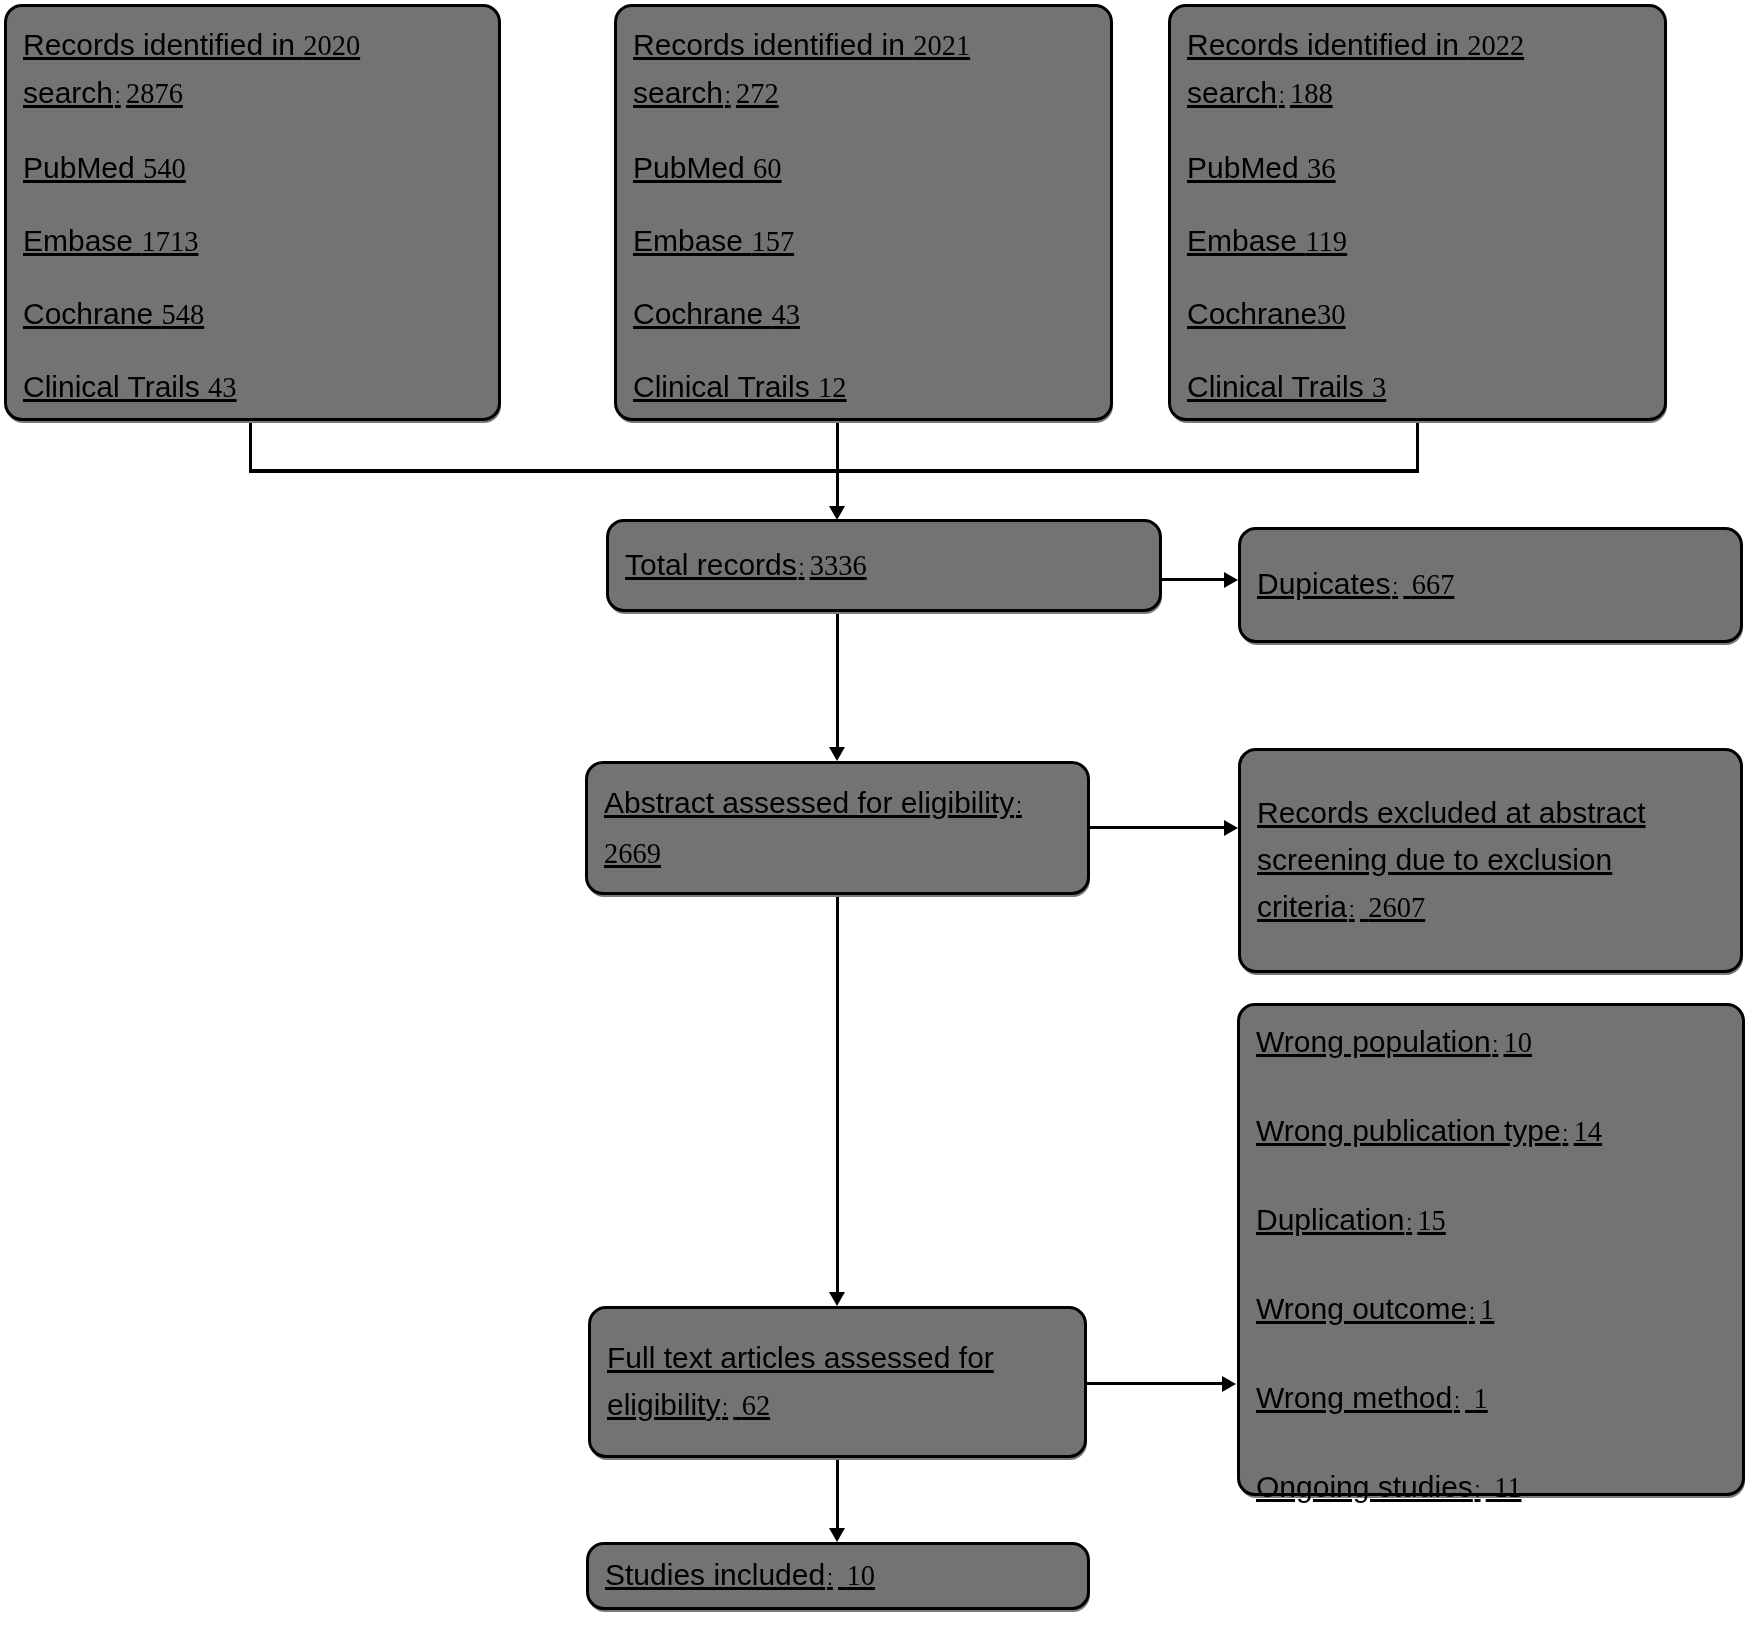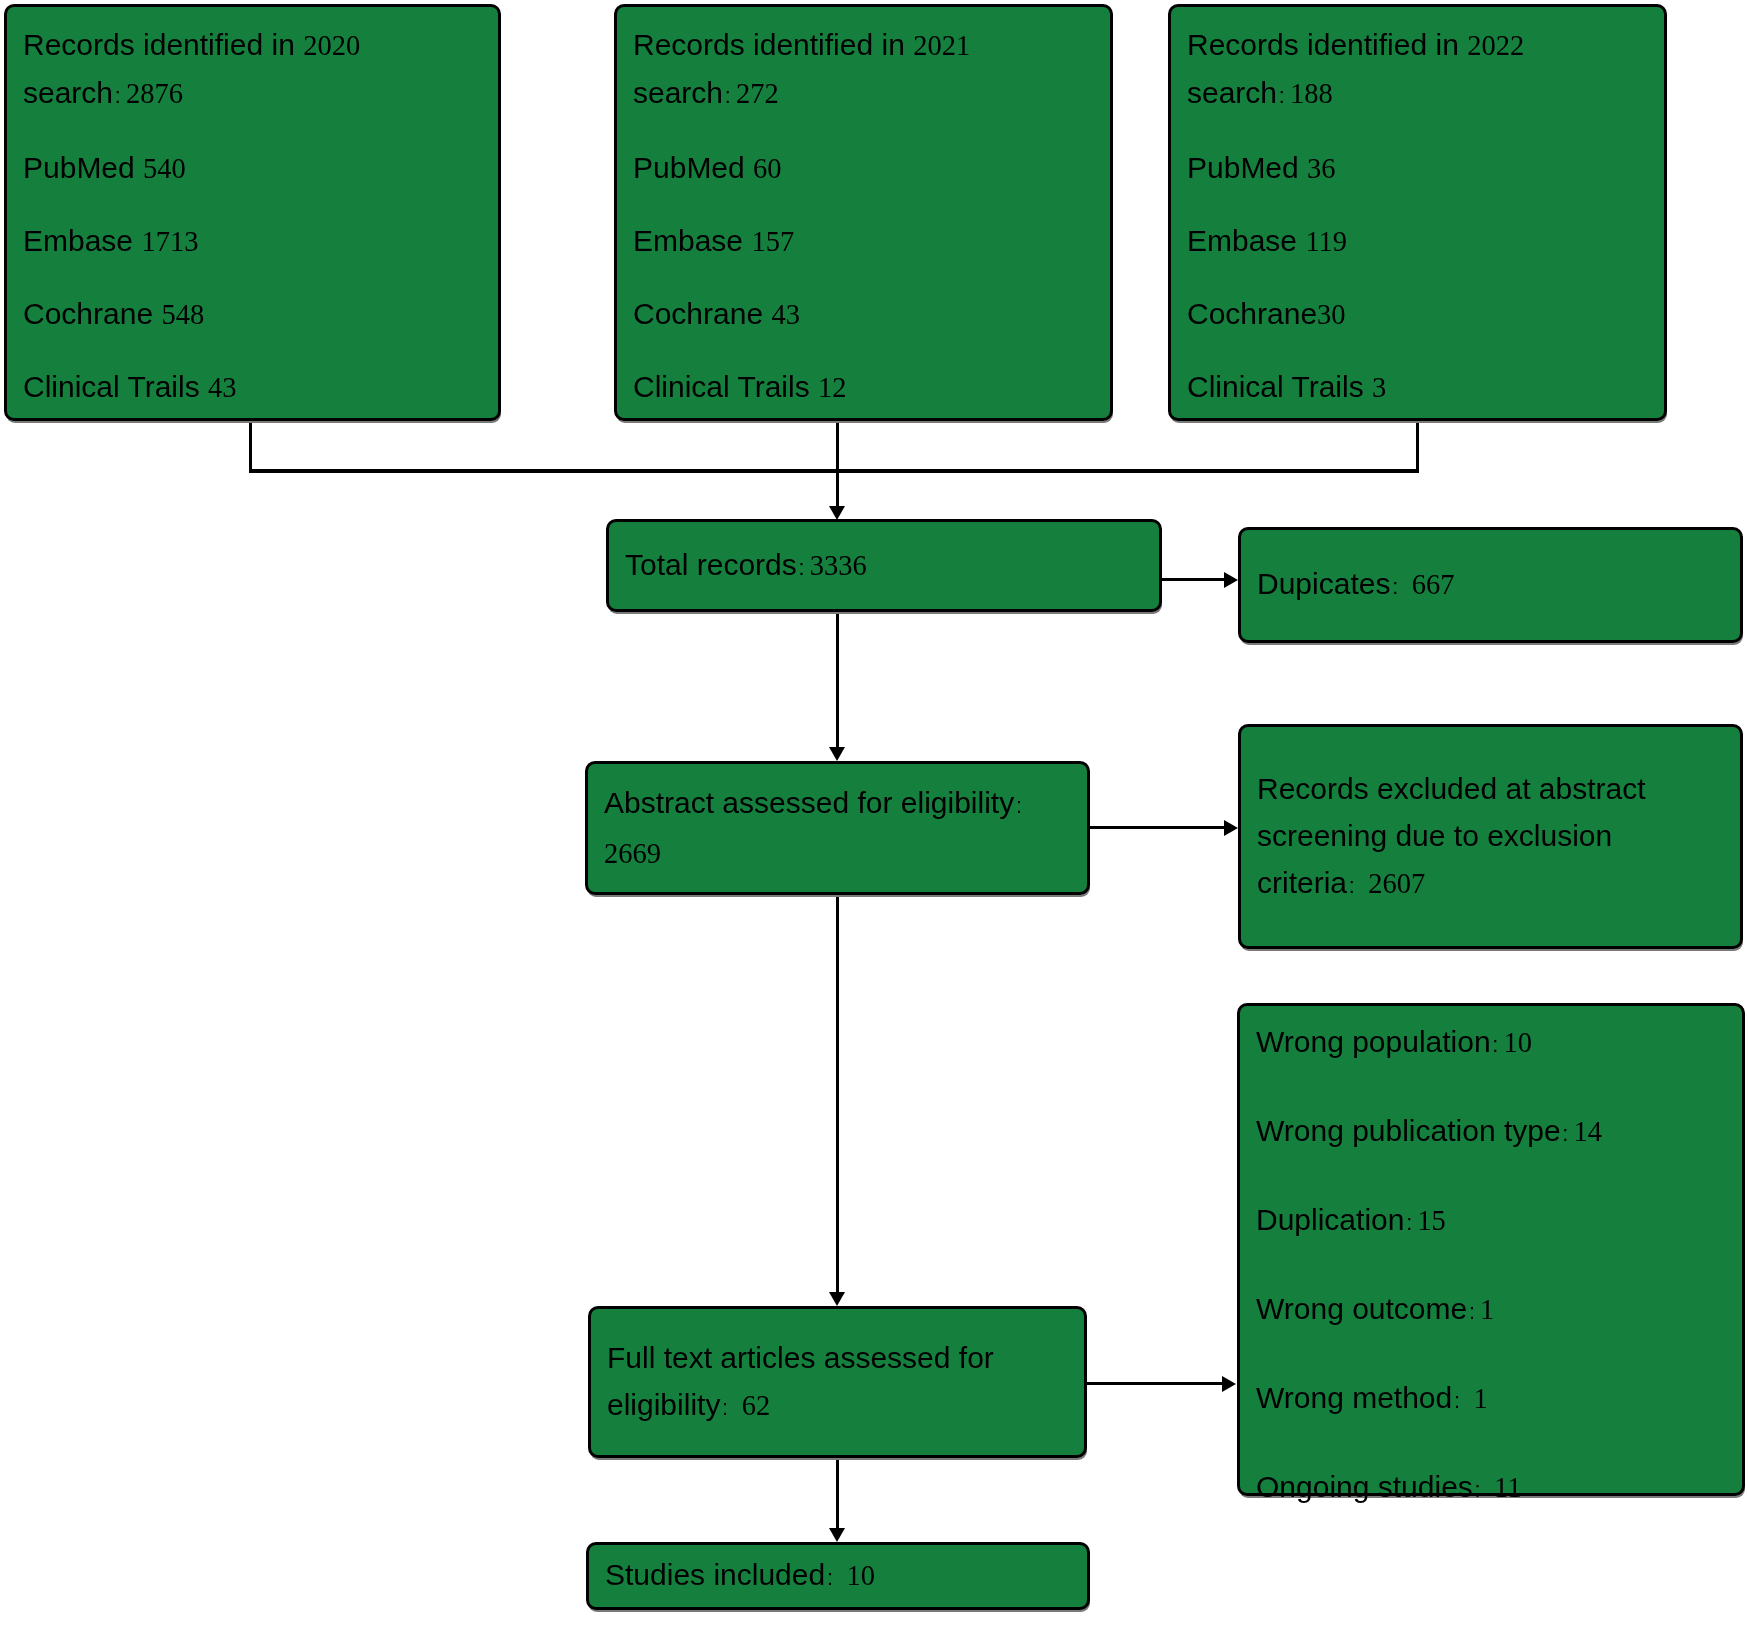--- a/index.html
+++ b/index.html
@@ -12,27 +12,28 @@
     width: 1748px;
     height: 1634px;
     background: #ffffff;
     font-family: "Liberation Sans", "DejaVu Sans", sans-serif;
     color: #000000;
     overflow: hidden;
   }
   .box {
     position: absolute;
     box-sizing: border-box;
-    background: #15803d;
+    background: #737373;
     border: 3px solid #000000;
-    border-radius: 10px;
+    border-radius: 18px;
     box-shadow: 1px 3px 0 -1px #7a7a7a;
     font-size: 30px;
     line-height: 47px;
     z-index: 2;
+    text-decoration: underline;
   }
   .box .ln {
     margin: 0;
     white-space: nowrap;
   }
   .list {
     padding: 14px 16px 0 16px;
   }
   .list .ln {
     margin-bottom: 25px;
@@ -128,21 +129,21 @@
   <div class="vline" style="left:836px; top:611px; width:3px; height:137px;"></div>
   <div class="arr-down" style="left:829px; top:747px;"></div>
 
   <div class="box center" style="left:585px; top:761px; width:505px; height:134px;">
       <p class="ln">Abstract assessed for eligibility<span class="colon">:</span><br><span class="num">2669</span></p>
     </div>
 
   <div class="hline" style="left:1090px; top:826px; width:136px; height:3px;"></div>
   <div class="arr-right" style="left:1224px; top:820px;"></div>
 
-  <div class="box center" style="left:1238px; top:724px; width:505px; height:225px;">
+  <div class="box center" style="left:1238px; top:748px; width:505px; height:225px;">
       <p class="ln">Records excluded at abstract<br>screening due to exclusion<br>criteria<span class="colon">:</span> <span class="num">2607</span></p>
     </div>
 
   <div class="vline" style="left:836px; top:895px; width:3px; height:398px;"></div>
   <div class="arr-down" style="left:829px; top:1292px;"></div>
 
   <div class="box reasons" style="left:1237px; top:1003px; width:508px; height:493px;">
       <p class="ln">Wrong population<span class="colon">:</span><span class="num">10</span></p>
       <p class="ln">Wrong publication type<span class="colon">:</span><span class="num">14</span></p>
       <p class="ln">Duplication<span class="colon">:</span><span class="num">15</span></p>

